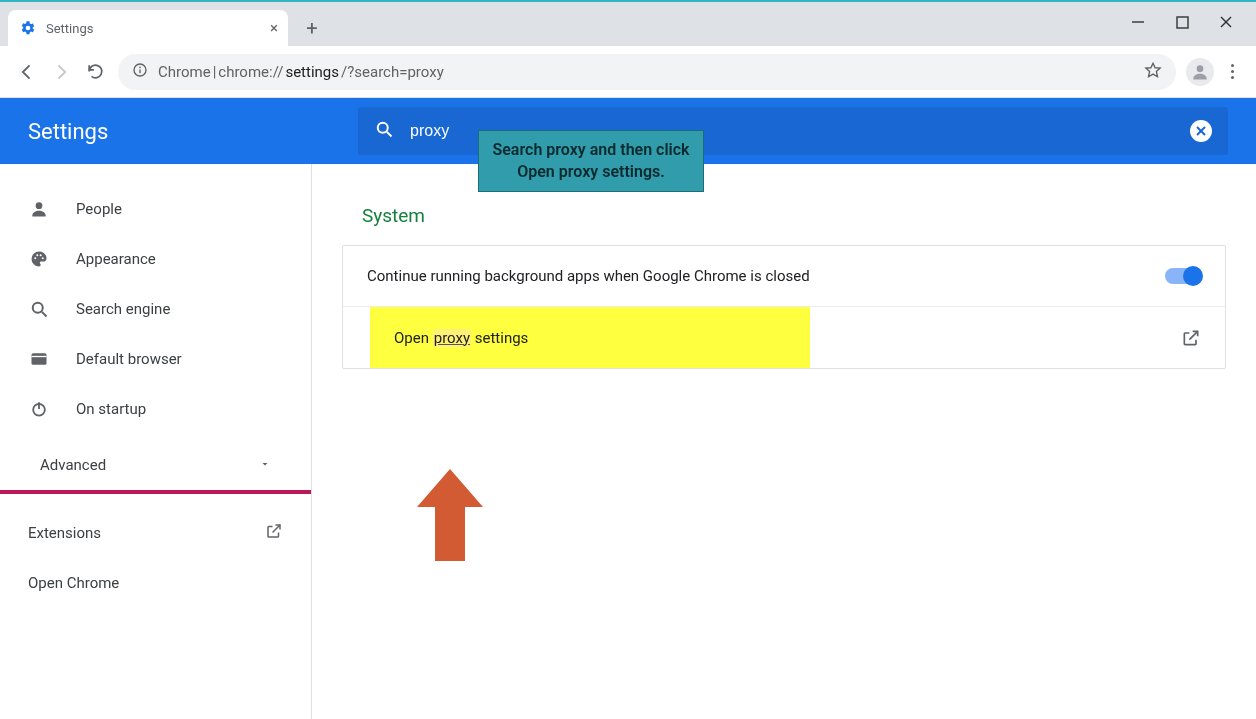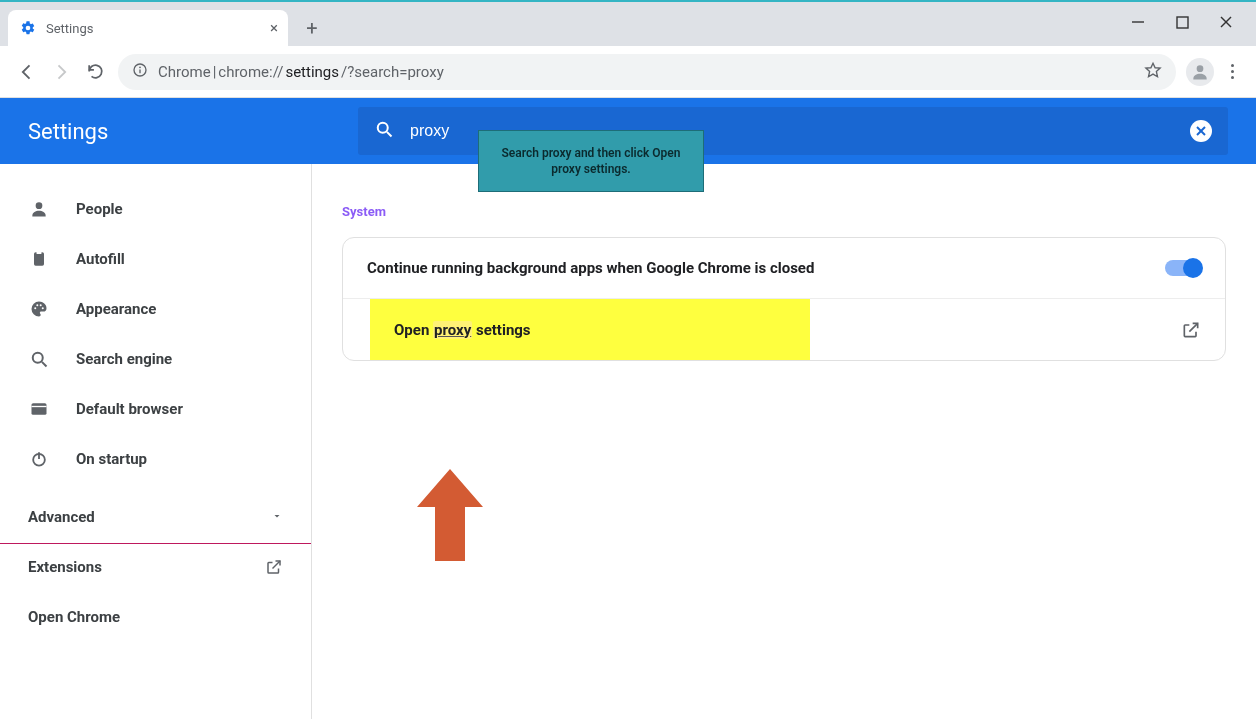--- a/index.html
+++ b/index.html
@@ -127,21 +127,21 @@
     background:transparent;
     border:none;
     outline:none;
     color:#fff;
     font-size:16px;
   }
   .search-clear {
     width:22px; height:22px; border-radius:50%; background:#fff; display:flex; align-items:center; justify-content:center; cursor:pointer;
   }
 
-  .content-row { flex:1; display:flex; overflow:hidden;font-weight:bold; }
+  .content-row { flex:1; display:flex; overflow:hidden; }
 
   
   .sidebar {
     width: 312px;
     border-right: 1px solid #e0e0e0;
     padding-top: 20px;
     font-size: 15px;
     color: #3c4043;
   }
   .side-item {
@@ -151,52 +151,52 @@
     padding: 0 28px;
     gap: 26px;
     cursor: pointer;
   }
   .side-icon { width:22px; height:22px; display:flex; align-items:center; justify-content:center; color:#5f6368; }
   .side-adv {
     height: 54px;
     display:flex;
     align-items:center;
     justify-content:space-between;
-    padding: 0 28px;
+    padding: 0 40px;
     cursor:pointer;
-    border-bottom: 1px solid #be185d;
+    border-bottom: 4px solid #be185d;
     margin-top: 6px;
     gap: 34px;
   }
   .side-link {
     height: 50px;
     display:flex;
-    align-items:flex-start;
+    align-items:center;
     justify-content:space-between;
     padding: 0 28px;
     cursor:pointer;
     gap:28px;
   }
 
   
   .main {
     flex:1;
     padding: 40px 30px 0 30px;
     position: relative;
     overflow: visible;
   }
   .section-title {
-    font-size: 13px;
-    color: #8b5cf6;
+    font-size: 19px;
+    color: #15803d;
     margin-bottom: 18px;
-    margin-left: 0;
+    margin-left: 20px;
   }
   .card {
     border: 1px solid #e0e0e0;
-    border-radius: 12px;
+    border-radius: 2px;
     background:#fff;
     overflow:hidden;
   }
   .row {
     min-height: 61px;
     display:flex;
     align-items:center;
     justify-content:space-between;
     padding: 0 24px;
     border-bottom: 1px solid #ededed;
@@ -232,21 +232,21 @@
     left: 478px;
     width: 226px;
     height: 62px;
     background: #319cab;
     border: 1px solid #1d6d78;
     display:flex;
     align-items:center;
     justify-content:center;
     text-align:center;
     font-weight:600;
-    font-size:12px;
+    font-size:16px;
     color:#0b2a2e;
     z-index:10;
     padding:4px 10px;
     line-height:1.35;
   }
 
   
   .arrow {
     position:absolute;
     top: 467px;
@@ -371,29 +371,20 @@
           <svg width="20" height="20" viewBox="0 0 24 24" fill="#5f6368">
               <circle cx="12" cy="8" r="4"></circle>
               <path d="M4 20c0-4 4-6 8-6s8 2 8 6v1H4z"></path>
             </svg>
         </span>
         <span>People</span>
       </div>
       <div class="side-item">
         <span class="side-icon">
           <svg width="20" height="20" viewBox="0 0 24 24" fill="#5f6368">
-              <rect x="6" y="4" width="12" height="16" rx="2"></rect>
-              <rect x="9" y="2" width="6" height="4" rx="1" fill="#fff"></rect>
-            </svg>
-        </span>
-        <span>Autofill</span>
-      </div>
-      <div class="side-item">
-        <span class="side-icon">
-          <svg width="20" height="20" viewBox="0 0 24 24" fill="#5f6368">
               <path d="M12 3a9 9 0 1 0 0 18c1.2 0 2-.9 2-2 0-.5-.2-1-.5-1.3-.3-.4-.5-.8-.5-1.2 0-1 .9-1.5 1.8-1.5H17a4 4 0 0 0 4-4c0-4.4-4-8-9-8z"></path>
               <circle cx="7.5" cy="11" r="1.2" fill="#fff"></circle>
               <circle cx="10" cy="7.5" r="1.2" fill="#fff"></circle>
               <circle cx="14" cy="7.5" r="1.2" fill="#fff"></circle>
               <circle cx="16.5" cy="11" r="1.2" fill="#fff"></circle>
             </svg>
         </span>
         <span>Appearance</span>
       </div>
       <div class="side-item">

